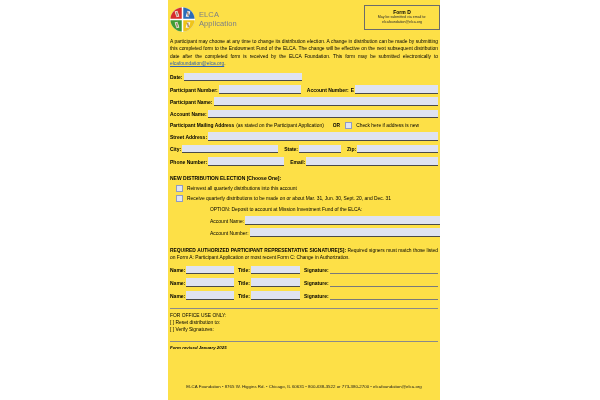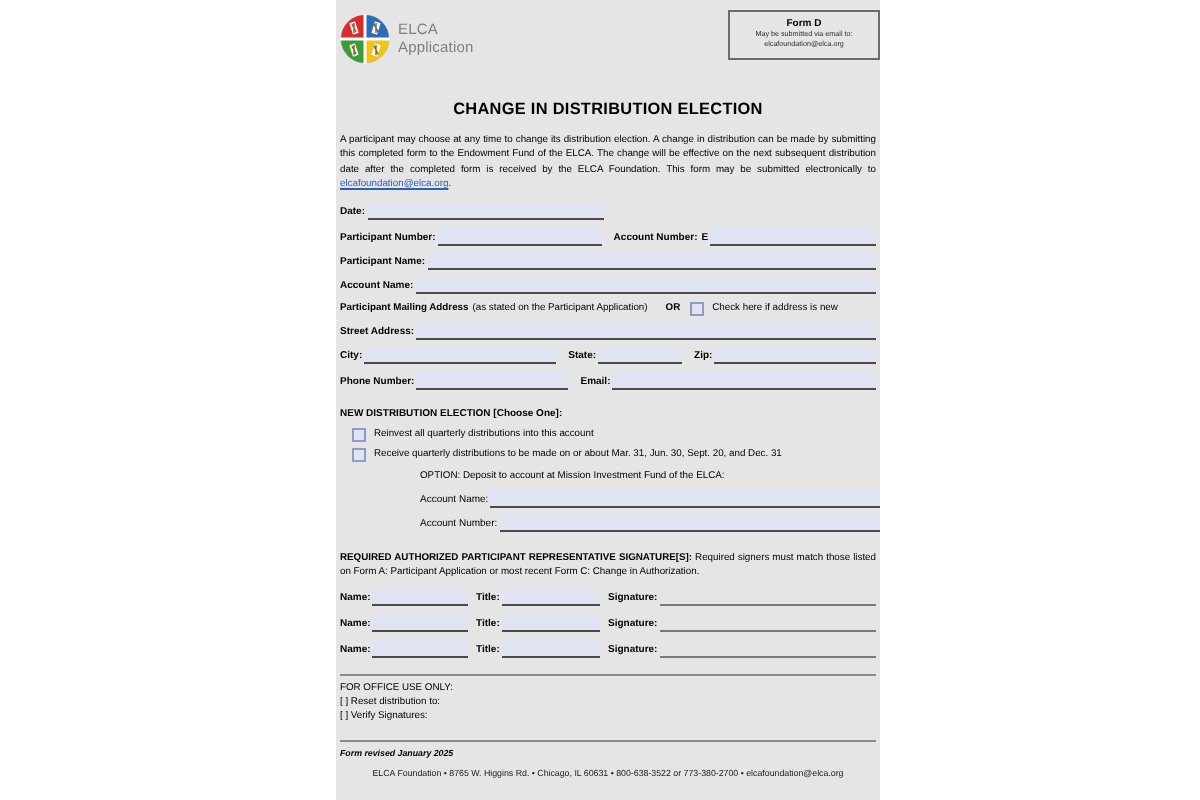--- a/index.html
+++ b/index.html
@@ -19,21 +19,21 @@
     width: 600px;
     height: 400px;
     background: #ffffff;
   }
   .sheet {
     position: absolute;
     left: 168px;
     top: 0px;
     width: 272px;
     height: 400px;
-    background: #e5e5e5;
+    background: #fde047;
   }
 
   
   .header {
     position: relative;
     height: 38px;
   }
   .logo-wrap {
     position: absolute;
     left: 2px;
@@ -276,21 +276,20 @@
         </div>
       </div>
 
       <div class="formbox">
         <div class="fb-title">Form D</div>
         <div class="fb-sub">May be submitted via email to:</div>
         <div class="fb-mail">elcafoundation@elca.org</div>
       </div>
     </div>
 
-    <div class="doc-title">CHANGE IN DISTRIBUTION ELECTION</div>
 
     <div class="intro">
       <span>A participant may choose at any time to change its distribution election. A change in distribution can be made by submitting this completed form to the Endowment Fund of the ELCA. The change will be effective on the next subsequent distribution date after the completed form is received by the ELCA Foundation. This form may be submitted electronically to </span><span class="link">elcafoundation@elca.org</span><span>.</span>
     </div>
 
     <div class="fields">
 
       <div class="frow">
         <span class="flabel">Date:</span>
         <span class="fline" style="flex:0 0 118px;"></span>

